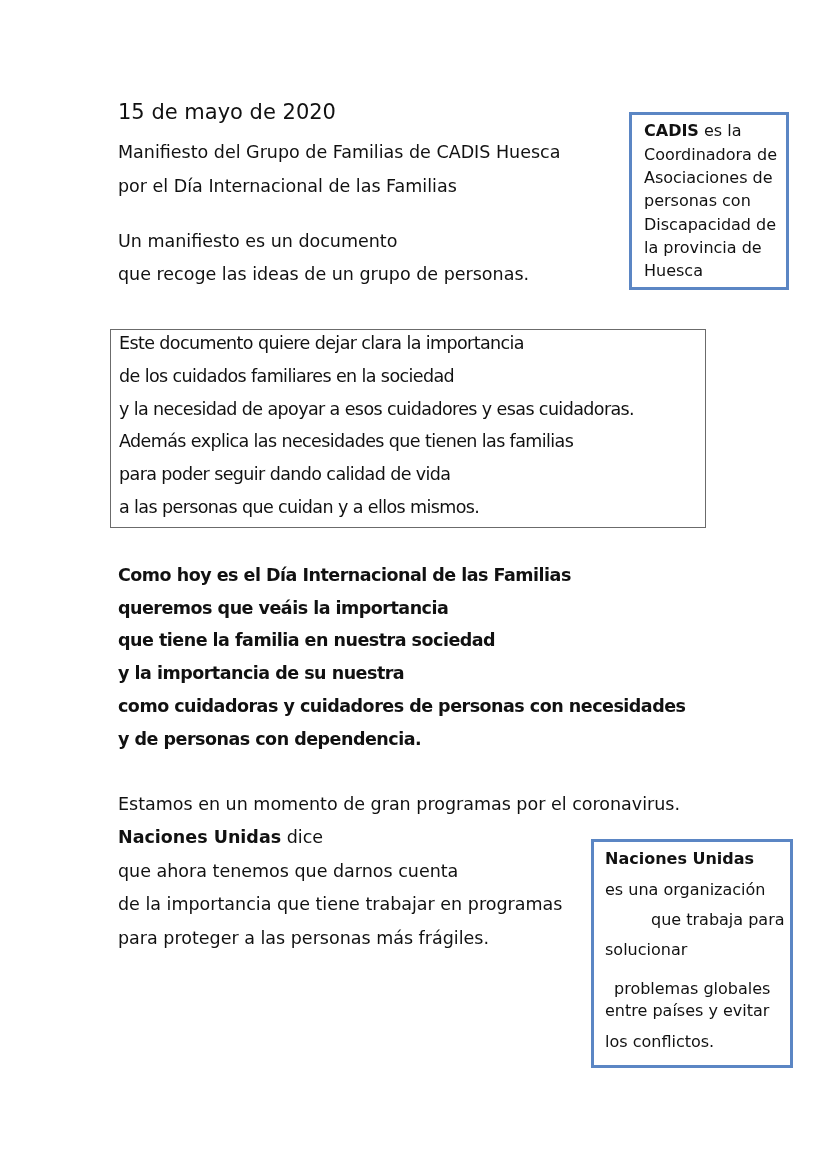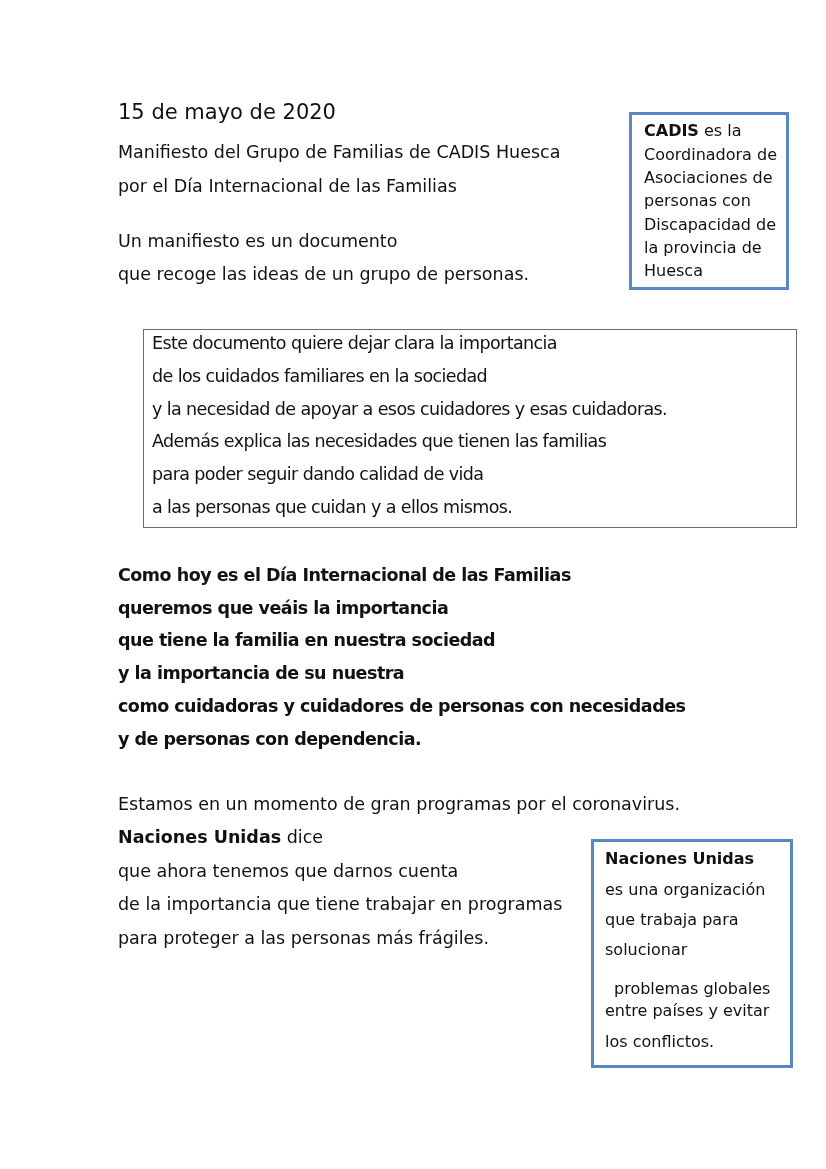--- a/index.html
+++ b/index.html
@@ -3,22 +3,22 @@
   <meta charset="utf-8">
   <style>
     html, body { margin: 0; padding: 0; background: #ffffff; }
     body {
       width: 826px; height: 1169px; position: relative; overflow: hidden;
       font-family: "DejaVu Sans", sans-serif; color: #111111;
     }
     .line { position: absolute; left: 118px; font-size: 17.5px; white-space: nowrap; }
     .date { position: absolute; left: 118px; top: 100px; font-size: 21px; white-space: nowrap; }
     .box-gray {
-      position: absolute; left: 110px; top: 329px; width: 654px; height: 199px;
-      border: 1px solid #6b6b6b; box-sizing: border-box; margin-left: 33px;
+      position: absolute; left: 110px; top: 329px; width: 596px; height: 199px;
+      border: 1px solid #6b6b6b; box-sizing: border-box;
     }
     .box-gray .bl {
       position: absolute; left: 8px; font-family: "DejaVu Sans", sans-serif;
       font-size: 17.5px; white-space: nowrap; letter-spacing: -0.6px;
     }
     .box-blue {
       position: absolute; border: 3px solid #5b86c4; box-sizing: border-box; background: #fff;
     }
     .cadis-box { left: 629px; top: 112px; width: 160px; height: 178px; }
     .cadis-box .cl { position: absolute; left: 12px; font-size: 16px; white-space: nowrap; }
@@ -67,20 +67,20 @@
 
   <div class="line" style="top:794px;">Estamos en un momento de gran programas por el coronavirus.</div>
   <div class="line" style="top:827px;"><b>Naciones Unidas</b><span> dice</span></div>
   <div class="line" style="top:861px;">que ahora tenemos que darnos cuenta</div>
   <div class="line" style="top:894px;">de la importancia que tiene trabajar en programas</div>
   <div class="line" style="top:928px;">para proteger a las personas más frágiles.</div>
 
   <div class="box-blue un-box">
     <div class="ul" style="top:7px;"><b>Naciones Unidas</b></div>
     <div class="ul" style="top:38px;">es una organización</div>
-    <div class="ul" style="top:68px;">que trabaja para</div>
+    <div class="ul" style="top:68px;margin-left:46px;">que trabaja para</div>
     <div class="ul" style="top:98px;">solucionar</div>
     <div class="ul" style="top:137px;margin-left:9px;">problemas globales</div>
     <div class="ul" style="top:159px;">entre países y evitar</div>
     <div class="ul" style="top:190px;">los conflictos.</div>
   </div>
 
 </div>
 
 </body></html>

